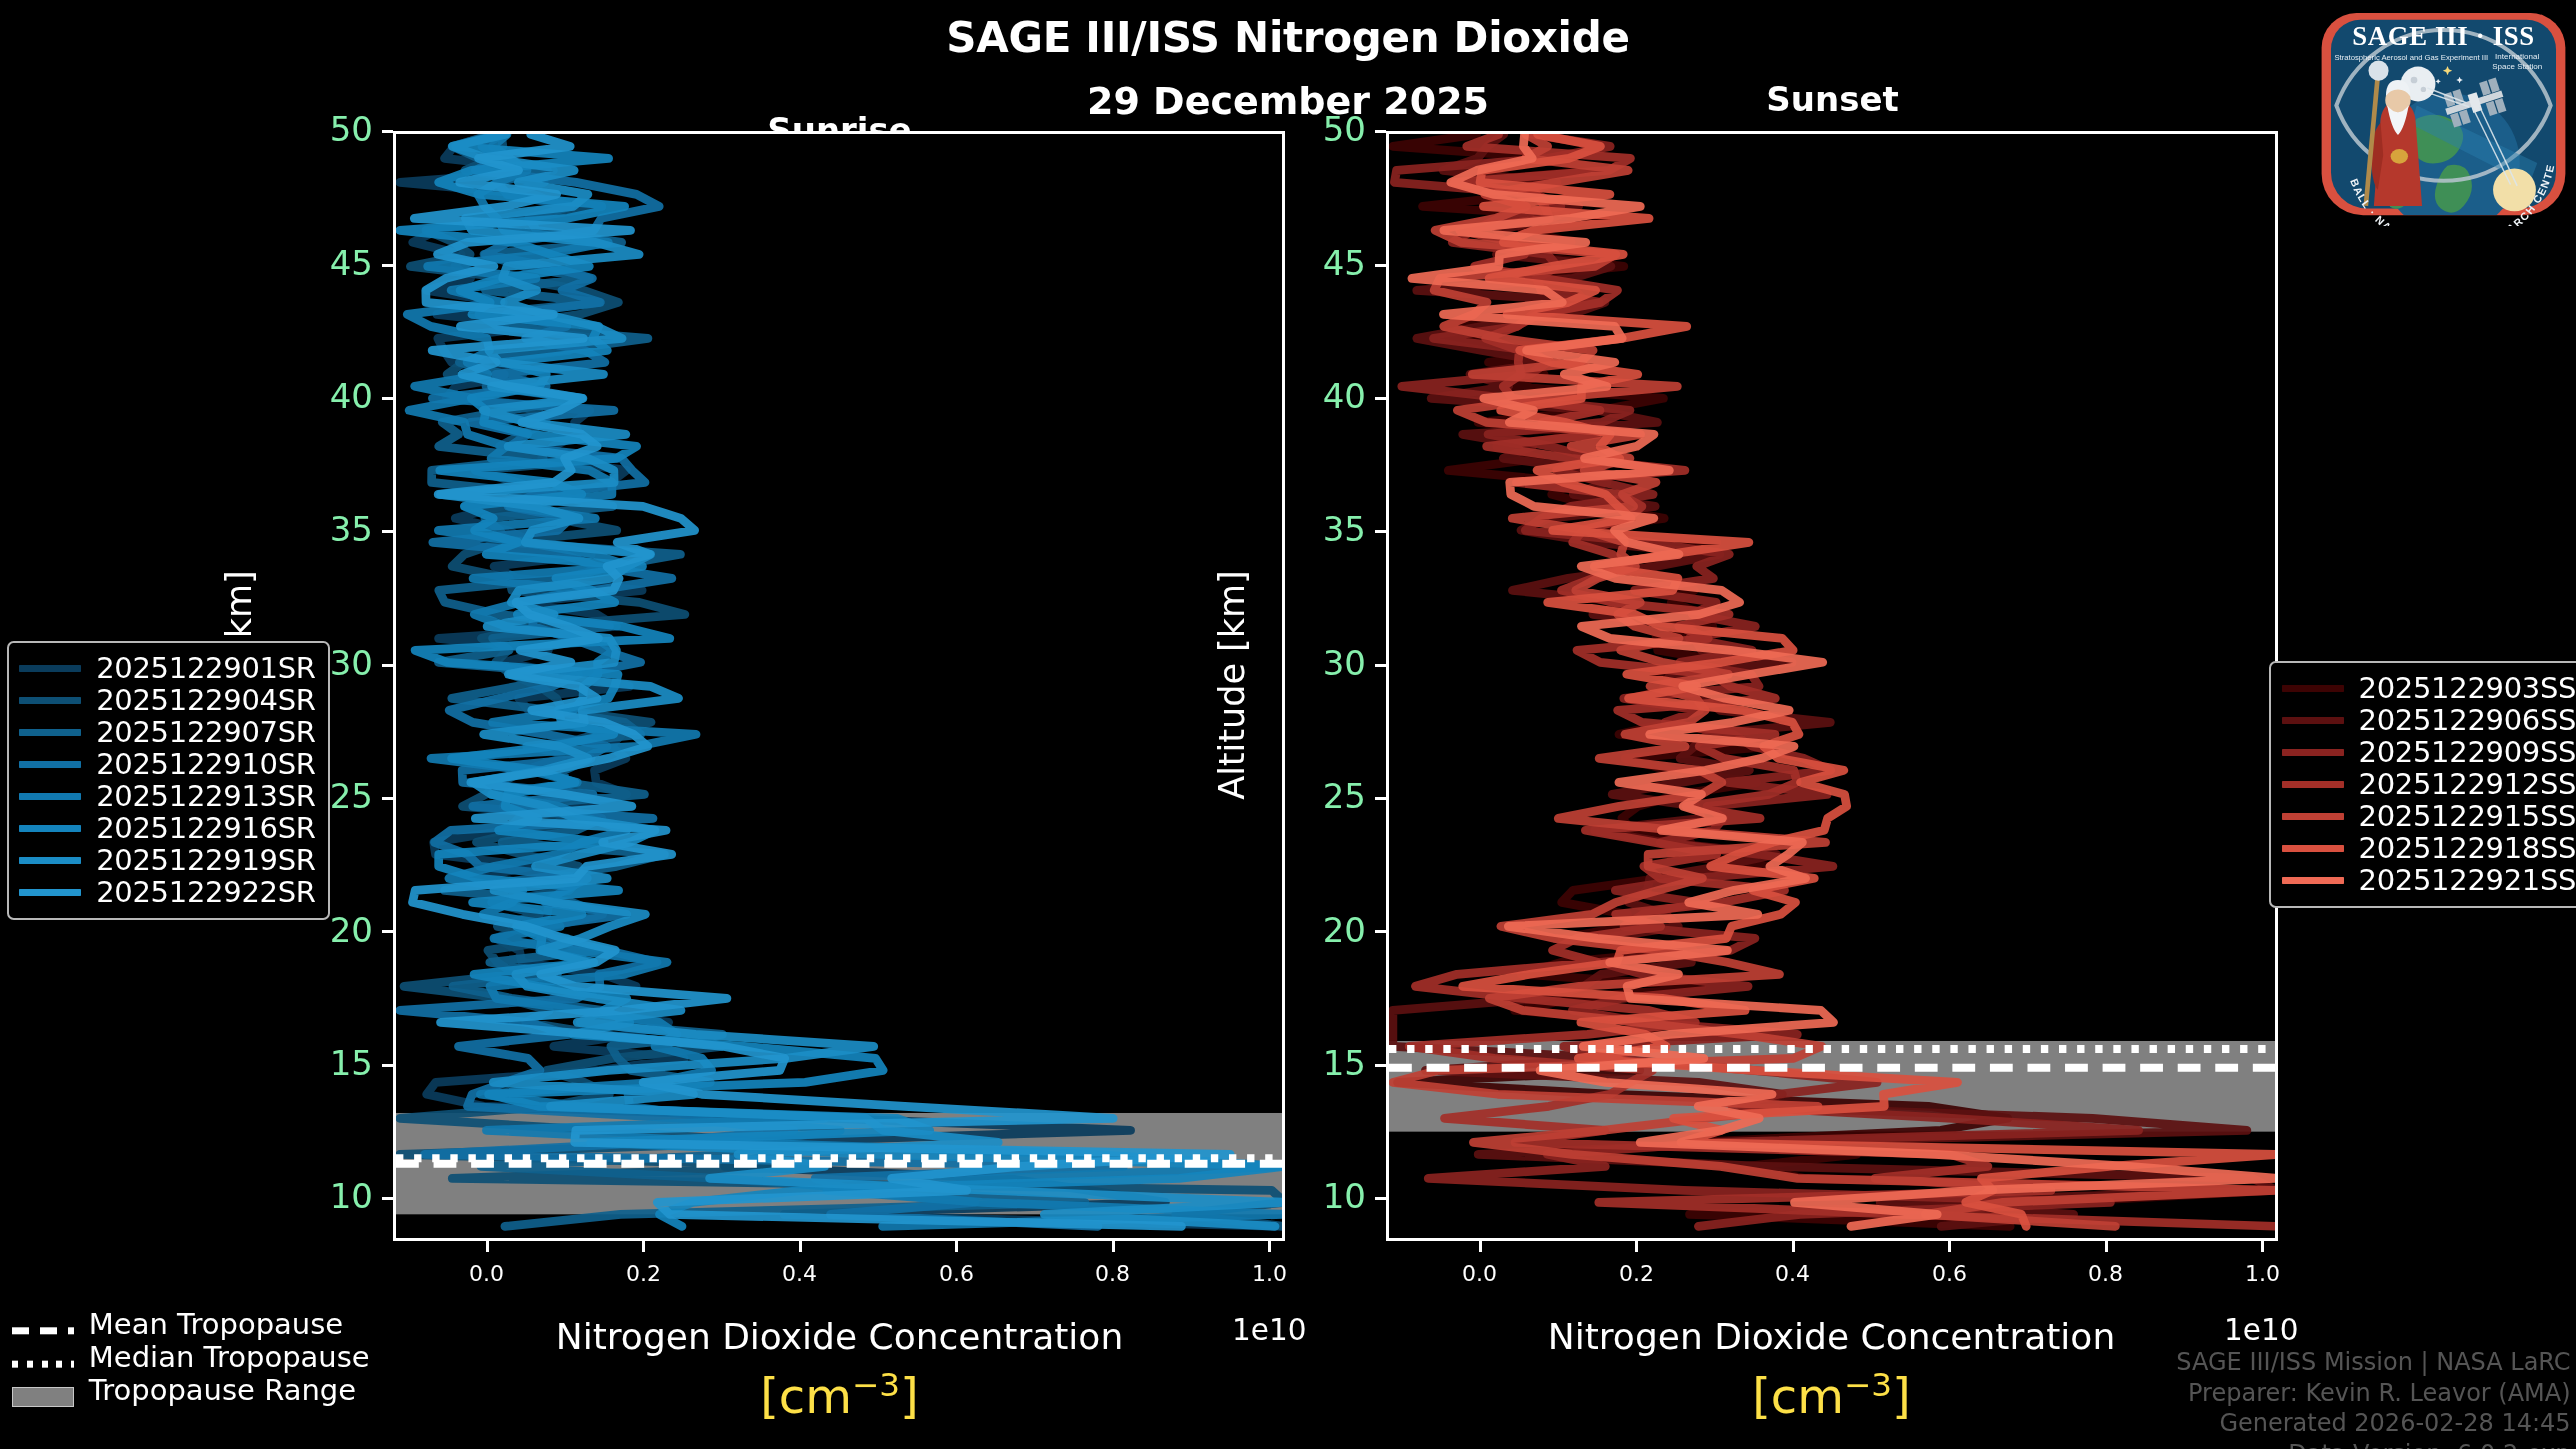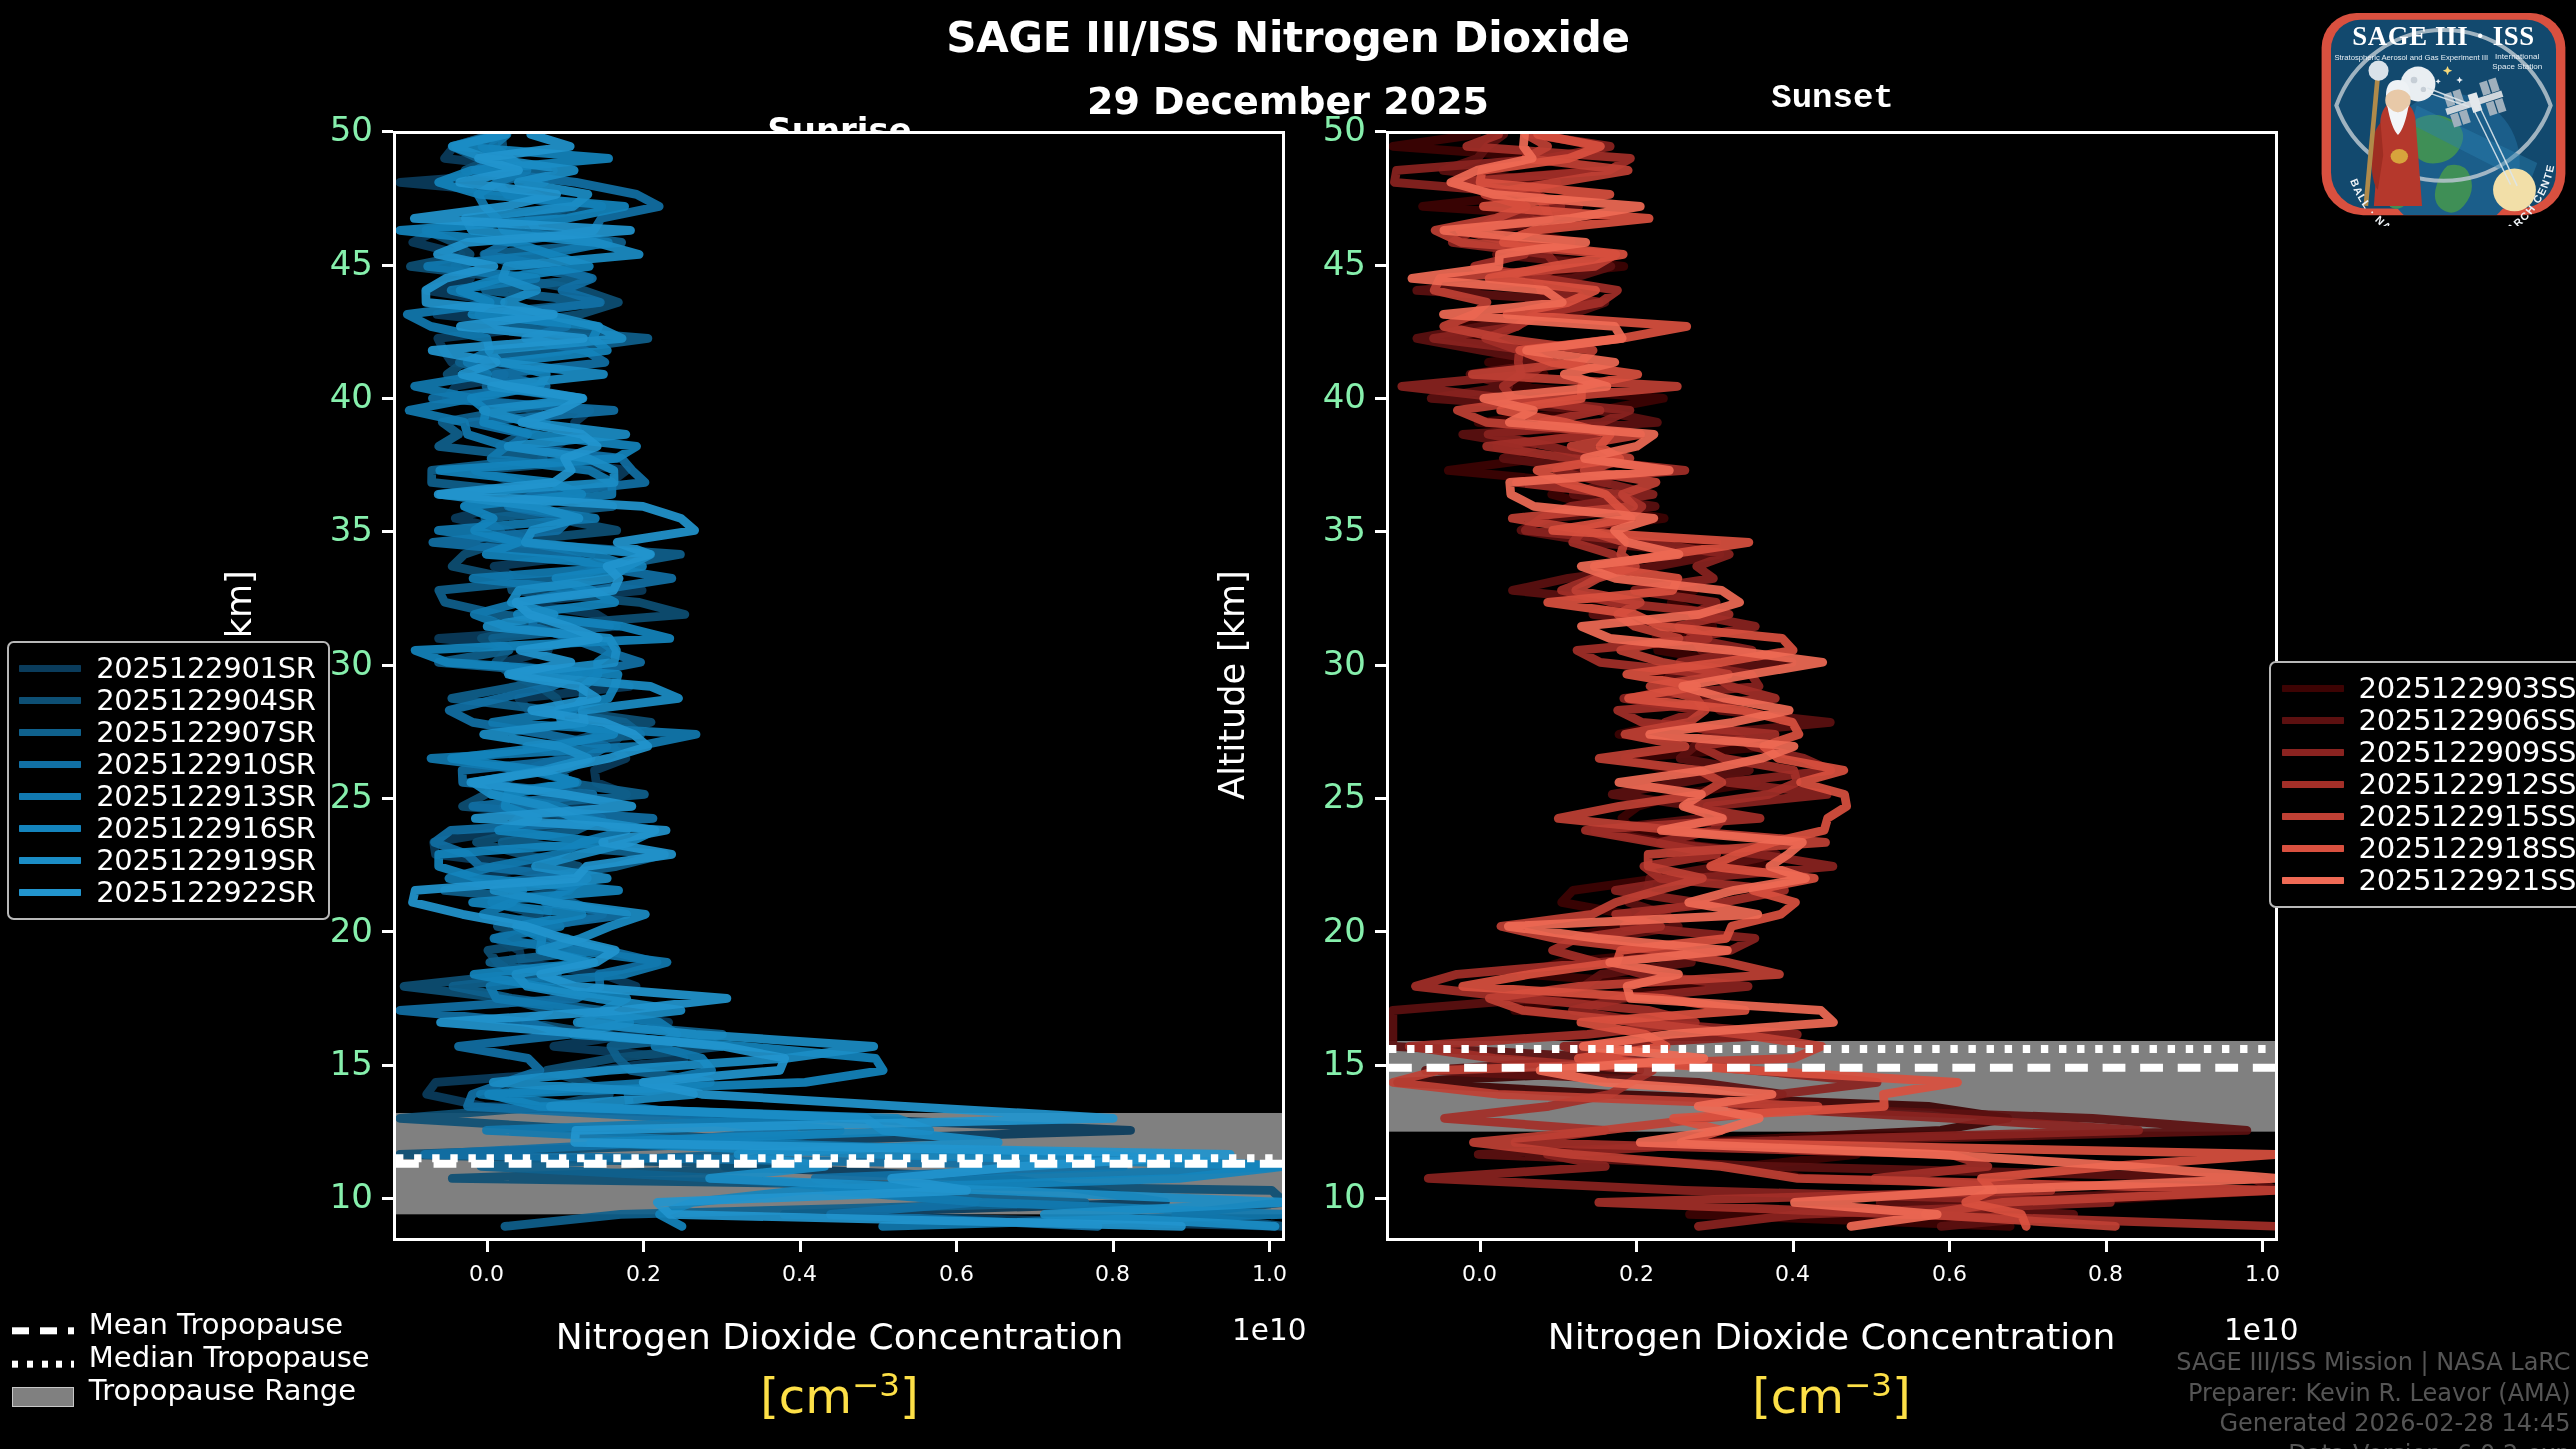--- a/index.html
+++ b/index.html
@@ -92,21 +92,21 @@
 </style>
 </head>
 <body>
 
 <div id="root">
 
   <div class="suptitle">SAGE III/ISS Nitrogen Dioxide</div>
   <div class="datetitle">29 December 2025</div>
 
   <div class="paneltitle" id="title-left" style="left: 259px; top: 79px; width: 1161px; margin-top: 31px;">Sunrise</div>
-  <div class="paneltitle" id="title-right" style="left: 1252px; top: 79px; width: 1161px; font-family: Liberation Mono, monospace;">Sunset</div>
+  <div class="paneltitle" id="title-right" style="left: 1252px; top: 79px; width: 1161px;">Sunset</div>
 
   <div class="axesbox" id="axes-left" style="left: 393px; top: 131px; width: 892px; height: 1110px;">
     <svg class="plotsvg" id="svg-left" width="892" height="1110" viewBox="0 0 1330 1654">
         <rect x="0" y="1459.1778846153845" width="1330" height="151.08653846153857" fill="#808080"></rect>
         <path d="M143.0 0.0 L86.5 17.9 L72.3 35.8 L234.7 53.7 L5.8 71.6 L204.2 89.5 L251.7 107.4 L159.0 125.2 L61.1 143.1 L24.9 161.0 L97.1 178.9 L87.7 196.8 L111.1 214.7 L45.9 232.6 L160.0 250.5 L61.0 268.4 L220.3 286.3 L62.3 304.2 L71.2 322.1 L83.1 339.9 L189.1 357.8 L89.4 375.7 L75.2 393.6 L288.9 411.5 L266.3 429.4 L273.2 447.3 L234.0 465.2 L217.3 483.1 L343.8 501.0 L319.9 518.9 L259.1 536.8 L156.5 554.6 L88.4 572.5 L165.5 590.4 L203.8 608.3 L291.0 626.2 L146.2 644.1 L180.0 662.0 L367.0 679.9 L190.0 697.8 L299.6 715.7 L328.7 733.6 L63.5 751.5 L227.2 769.3 L161.9 787.2 L254.2 805.1 L347.9 823.0 L182.9 840.9 L197.3 858.8 L328.8 876.7 L336.2 894.6 L320.5 912.5 L342.8 930.4 L296.0 948.3 L298.4 966.2 L343.7 984.1 L264.5 1001.9 L182.9 1019.8 L165.8 1037.7 L56.2 1055.6 L58.9 1073.5 L201.7 1091.4 L117.6 1109.3 L240.2 1127.2 L228.4 1145.1 L225.4 1163.0 L190.5 1180.9 L149.6 1198.8 L183.8 1216.6 L187.8 1234.5 L308.9 1252.4 L358.0 1270.3 L234.0 1288.2 L269.5 1306.1 L406.5 1324.0 L352.1 1341.9 L235.3 1359.8 L429.6 1377.7 L303.6 1395.6 L59.1 1413.5 L45.7 1431.3 L130.7 1449.2 L653.3 1467.1 L1095.3 1485.0 L526.8 1502.9 L559.6 1520.8 L490.1 1538.7 L911.3 1556.6 L1032.9 1574.5 L1147.2 1592.4 L578.7 1610.3 L1325.3 1628.2" fill="none" stroke="#0a3c5c" stroke-width="13" stroke-linejoin="round" stroke-linecap="round" opacity="0.92"></path>
         <path d="M156.9 0.0 L159.3 17.9 L144.5 35.8 L103.0 53.7 L220.9 71.6 L165.0 89.5 L306.9 107.4 L190.8 125.2 L44.6 143.1 L86.3 161.0 L110.5 178.9 L21.5 196.8 L173.8 214.7 L279.7 232.6 L331.6 250.5 L274.5 268.4 L155.9 286.3 L297.6 304.2 L257.9 322.1 L101.1 339.9 L76.2 357.8 L205.7 375.7 L103.9 393.6 L211.2 411.5 L224.4 429.4 L187.7 447.3 L154.5 465.2 L324.2 483.1 L118.1 501.0 L180.4 518.9 L234.9 536.8 L102.1 554.6 L235.7 572.5 L329.1 590.4 L153.6 608.3 L102.0 626.2 L83.6 644.1 L168.9 662.0 L172.8 679.9 L362.8 697.8 L430.7 715.7 L206.1 733.6 L127.4 751.5 L166.8 769.3 L148.5 787.2 L171.1 805.1 L213.9 823.0 L239.1 840.9 L248.3 858.8 L380.3 876.7 L298.3 894.6 L235.1 912.5 L246.8 930.4 L190.6 948.3 L157.6 966.2 L133.8 984.1 L99.2 1001.9 L304.1 1019.8 L195.3 1037.7 L120.0 1055.6 L188.2 1073.5 L272.5 1091.4 L275.3 1109.3 L258.2 1127.2 L142.6 1145.1 L213.7 1163.0 L151.1 1180.9 L254.9 1198.8 L137.0 1216.6 L150.9 1234.5 L178.3 1252.4 L12.0 1270.3 L163.0 1288.2 L228.6 1306.1 L193.4 1324.0 L304.3 1341.9 L485.7 1359.8 L322.3 1377.7 L225.0 1395.6 L280.8 1413.5 L318.1 1431.3 L229.2 1449.2 L5.8 1467.1 L303.8 1485.0 L563.1 1502.9 L5.8 1520.8 L640.2 1538.7 L83.9 1556.6 L1305.6 1574.5 L1325.3 1592.4 L1162.6 1610.3 L1325.3 1628.2" fill="none" stroke="#0d4f74" stroke-width="13" stroke-linejoin="round" stroke-linecap="round" opacity="0.92"></path>
         <path d="M148.2 0.0 L83.7 17.9 L122.6 35.8 L225.9 53.7 L149.9 71.6 L166.9 89.5 L260.4 107.4 L198.1 125.2 L209.5 143.1 L336.4 161.0 L131.2 178.9 L189.4 196.8 L288.5 214.7 L133.4 232.6 L302.7 250.5 L123.6 268.4 L152.5 286.3 L375.6 304.2 L240.9 322.1 L94.4 339.9 L161.5 357.8 L134.2 375.7 L270.2 393.6 L169.5 411.5 L68.9 429.4 L93.3 447.3 L63.7 465.2 L219.5 483.1 L53.3 501.0 L53.1 518.9 L225.2 536.8 L323.3 554.6 L132.6 572.5 L155.0 590.4 L164.7 608.3 L424.1 626.2 L321.6 644.1 L249.9 662.0 L63.8 679.9 L72.7 697.8 L151.5 715.7 L318.4 733.6 L144.0 751.5 L168.7 769.3 L63.3 787.2 L271.6 805.1 L180.5 823.0 L83.2 840.9 L230.9 858.8 L340.9 876.7 L364.8 894.6 L195.0 912.5 L290.8 930.4 L250.8 948.3 L251.3 966.2 L370.4 984.1 L160.3 1001.9 L306.9 1019.8 L268.8 1037.7 L158.1 1055.6 L400.3 1073.5 L328.9 1091.4 L207.9 1109.3 L72.4 1127.2 L262.4 1145.1 L308.1 1163.0 L230.6 1180.9 L215.7 1198.8 L298.8 1216.6 L139.9 1234.5 L240.6 1252.4 L84.9 1270.3 L172.1 1288.2 L307.0 1306.1 L274.8 1324.0 L486.8 1341.9 L320.4 1359.8 L330.9 1377.7 L350.1 1395.6 L468.6 1413.5 L346.0 1431.3 L348.7 1449.2 L476.3 1467.1 L662.4 1485.0 L525.9 1502.9 L513.6 1520.8 L126.7 1538.7 L480.8 1556.6 L729.3 1574.5 L1027.2 1592.4 L334.7 1610.3 L162.4 1628.2" fill="none" stroke="#0f618d" stroke-width="13" stroke-linejoin="round" stroke-linecap="round" opacity="0.92"></path>
         <path d="M158.6 0.0 L128.1 17.9 L152.4 35.8 L118.6 53.7 L268.7 71.6 L358.6 89.5 L392.4 107.4 L306.2 125.2 L295.1 143.1 L166.6 161.0 L132.9 178.9 L226.3 196.8 L292.8 214.7 L247.5 232.6 L304.7 250.5 L164.4 268.4 L254.6 286.3 L193.3 304.2 L281.6 322.1 L311.5 339.9 L148.7 357.8 L223.9 375.7 L54.3 393.6 L325.0 411.5 L110.6 429.4 L196.1 447.3 L170.1 465.2 L336.5 483.1 L352.0 501.0 L371.3 518.9 L207.2 536.8 L167.0 554.6 L260.4 572.5 L241.3 590.4 L54.9 608.3 L249.2 626.2 L299.2 644.1 L411.3 662.0 L297.5 679.9 L178.8 697.8 L206.1 715.7 L203.6 733.6 L261.3 751.5 L309.4 769.3 L364.7 787.2 L271.4 805.1 L233.2 823.0 L154.4 840.9 L79.3 858.8 L114.6 876.7 L223.7 894.6 L314.5 912.5 L282.1 930.4 L98.6 948.3 L99.4 966.2 L293.7 984.1 L114.5 1001.9 L383.2 1019.8 L81.8 1037.7 L57.4 1055.6 L106.3 1073.5 L125.0 1091.4 L285.3 1109.3 L250.4 1127.2 L222.5 1145.1 L344.0 1163.0 L209.9 1180.9 L234.0 1198.8 L313.4 1216.6 L389.3 1234.5 L302.8 1252.4 L304.1 1270.3 L269.3 1288.2 L5.8 1306.1 L196.5 1324.0 L257.9 1341.9 L93.2 1359.8 L196.8 1377.7 L214.7 1395.6 L163.3 1413.5 L113.5 1431.3 L106.6 1449.2 L429.8 1467.1 L592.9 1485.0 L387.9 1502.9 L42.6 1520.8 L1084.7 1538.7 L625.1 1556.6 L680.3 1574.5 L863.0 1592.4 L648.0 1610.3 L1046.7 1628.2" fill="none" stroke="#1170a5" stroke-width="13" stroke-linejoin="round" stroke-linecap="round" opacity="0.92"></path>
         <path d="M165.5 0.0 L143.9 17.9 L170.0 35.8 L195.3 53.7 L151.1 71.6 L122.1 89.5 L132.1 107.4 L150.8 125.2 L161.1 143.1 L316.5 161.0 L222.3 178.9 L47.2 196.8 L208.7 214.7 L82.2 232.6 L156.7 250.5 L16.8 268.4 L51.8 286.3 L135.5 304.2 L139.3 322.1 L106.0 339.9 L136.8 357.8 L27.8 375.7 L113.5 393.6 L19.6 411.5 L101.8 429.4 L106.6 447.3 L164.5 465.2 L141.8 483.1 L288.4 501.0 L322.0 518.9 L321.9 536.8 L169.3 554.6 L297.2 572.5 L63.2 590.4 L191.7 608.3 L295.2 626.2 L349.7 644.1 L114.9 662.0 L278.9 679.9 L185.8 697.8 L116.7 715.7 L164.0 733.6 L298.0 751.5 L325.4 769.3 L300.4 787.2 L301.2 805.1 L279.7 823.0 L278.7 840.9 L264.6 858.8 L143.8 876.7 L447.4 894.6 L360.0 912.5 L52.2 930.4 L198.1 948.3 L270.3 966.2 L142.7 984.1 L242.4 1001.9 L287.0 1019.8 L344.1 1037.7 L277.4 1055.6 L241.6 1073.5 L147.2 1091.4 L78.9 1109.3 L189.0 1127.2 L172.8 1145.1 L129.9 1163.0 L244.9 1180.9 L146.1 1198.8 L264.0 1216.6 L404.2 1234.5 L339.8 1252.4 L140.0 1270.3 L149.4 1288.2 L274.4 1306.1 L392.6 1324.0 L418.9 1341.9 L386.1 1359.8 L455.9 1377.7 L470.6 1395.6 L386.7 1413.5 L125.8 1431.3 L273.4 1449.2 L638.8 1467.1 L134.9 1485.0 L501.9 1502.9 L1037.0 1520.8 L1325.3 1538.7 L896.6 1556.6 L642.5 1574.5 L873.6 1592.4 L1325.3 1610.3 L725.6 1628.2" fill="none" stroke="#1179b0" stroke-width="13" stroke-linejoin="round" stroke-linecap="round" opacity="0.92"></path>
         <path d="M153.4 0.0 L89.1 17.9 L317.0 35.8 L112.5 53.7 L63.6 71.6 L124.6 89.5 L340.9 107.4 L255.7 125.2 L5.8 143.1 L175.8 161.0 L231.3 178.9 L288.2 196.8 L154.6 214.7 L95.6 232.6 L140.4 250.5 L113.2 268.4 L302.2 286.3 L293.4 304.2 L315.1 322.1 L160.8 339.9 L224.1 357.8 L214.0 375.7 L112.3 393.6 L134.2 411.5 L130.7 429.4 L200.5 447.3 L358.8 465.2 L329.0 483.1 L65.3 501.0 L232.4 518.9 L277.0 536.8 L102.1 554.6 L145.0 572.5 L117.1 590.4 L181.8 608.3 L134.5 626.2 L367.5 644.1 L238.4 662.0 L292.2 679.9 L326.1 697.8 L180.9 715.7 L336.7 733.6 L408.2 751.5 L28.4 769.3 L76.5 787.2 L331.0 805.1 L326.3 823.0 L316.8 840.9 L242.2 858.8 L246.6 876.7 L324.6 894.6 L231.1 912.5 L82.8 930.4 L211.5 948.3 L266.9 966.2 L166.0 984.1 L162.7 1001.9 L211.6 1019.8 L153.0 1037.7 L310.5 1055.6 L63.7 1073.5 L63.6 1091.4 L121.8 1109.3 L331.9 1127.2 L114.2 1145.1 L277.5 1163.0 L179.8 1180.9 L217.8 1198.8 L214.6 1216.6 L294.9 1234.5 L116.4 1252.4 L211.8 1270.3 L343.9 1288.2 L309.3 1306.1 L348.4 1324.0 L263.9 1341.9 L519.4 1359.8 L715.0 1377.7 L726.4 1395.6 L610.0 1413.5 L138.1 1431.3 L211.9 1449.2 L747.1 1467.1 L795.7 1485.0 L290.4 1502.9 L720.5 1520.8 L1325.3 1538.7 L1168.0 1556.6 L604.7 1574.5 L442.4 1592.4 L392.9 1610.3 L426.4 1628.2" fill="none" stroke="#1484bd" stroke-width="13" stroke-linejoin="round" stroke-linecap="round" opacity="0.92"></path>

